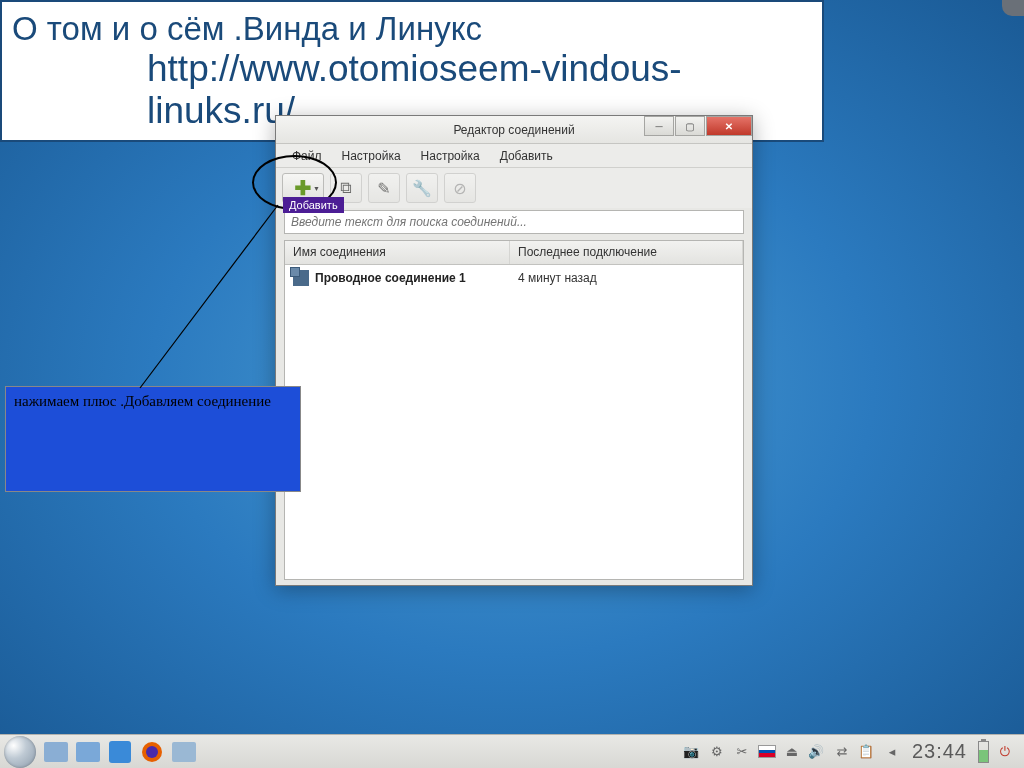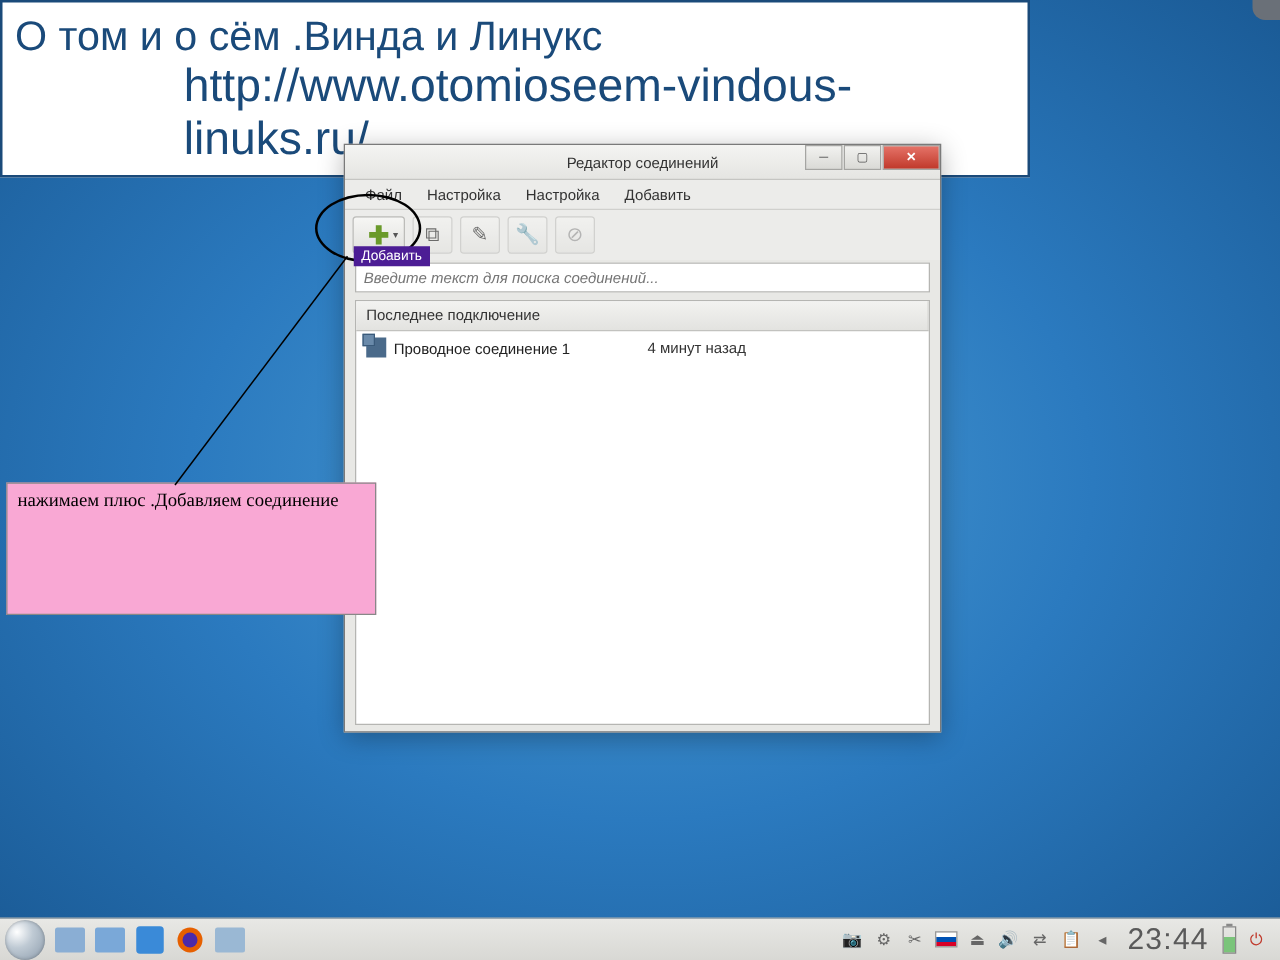--- a/index.html
+++ b/index.html
@@ -183,23 +183,23 @@
 .trow {
   height: 26px;
   display: flex;
   align-items: center;
   font-size: 12px;
 }
 .td1 {
   width: 225px;
   padding: 0 8px;
   display: flex;
-  align-items: flex-end;
+  align-items: center;
   gap: 6px;
-  font-weight: normal;
+  font-weight: bold;
   color: #222;
 }
 .td2 { flex: 1; padding: 0 8px; color: #333; }
 .net-icon {
   width: 16px; height: 16px;
   background: #4a6a8a;
   position: relative;
 }
 .net-icon::before {
   content:'';
@@ -233,21 +233,21 @@
   pointer-events: none;
 }
 
 
 .notebox {
   position: absolute;
   left: 5px;
   top: 386px;
   width: 296px;
   height: 106px;
-  background: #f9a8d4;
+  background: #1d4ed8;
   border: 1px solid #888;
   padding: 6px 8px;
   font-size: 15px;
   font-family: "Times New Roman", serif;
   color: #000;
 }
 
 
 .taskbar {
   position: absolute;
@@ -289,21 +289,21 @@
   justify-content: center;
   font-size: 13px;
   color: #666;
 }
 .flag {
   width: 20px; height: 13px;
   background: linear-gradient(to bottom, #fff 33%, #0052b4 33%, #0052b4 66%, #d80027 66%);
   border: 1px solid #999;
 }
 .clock {
-  font-size: 24px;
+  font-size: 20px;
   color: #5a5a5a;
   letter-spacing: 1px;
   padding: 0 4px;
 }
 .battery {
   width: 11px; height: 22px;
   border: 1px solid #888;
   position: relative;
   background: linear-gradient(to top, #7ac47a 60%, transparent 60%);
 }
@@ -373,20 +373,21 @@
       <span class="stop-icon">⊘</span>
     </div>
   </div>
 
   <div class="searchbox">
     <input type="text" placeholder="Введите текст для поиска соединений..." style="">
   </div>
 
   <div class="tablewrap">
     <div class="thead">
+      <div class="th th1">Имя соединения</div>
       <div class="th th2">Последнее подключение</div>
     </div>
     <div class="trow">
       <div class="td1">
         <div class="net-icon"></div>
         <span>Проводное соединение 1</span>
       </div>
       <div class="td2">4 минут назад</div>
     </div>
   </div>

